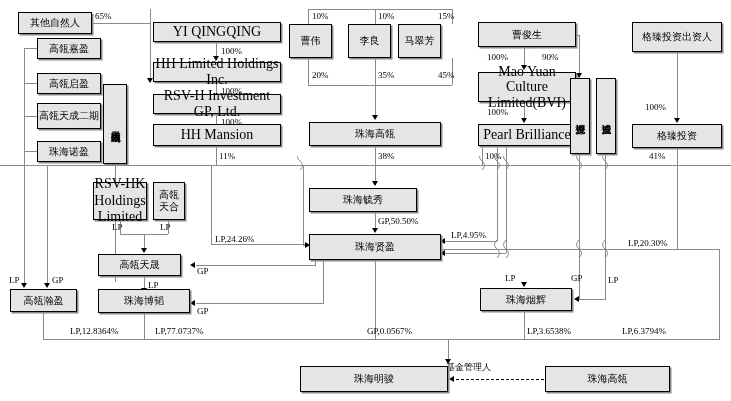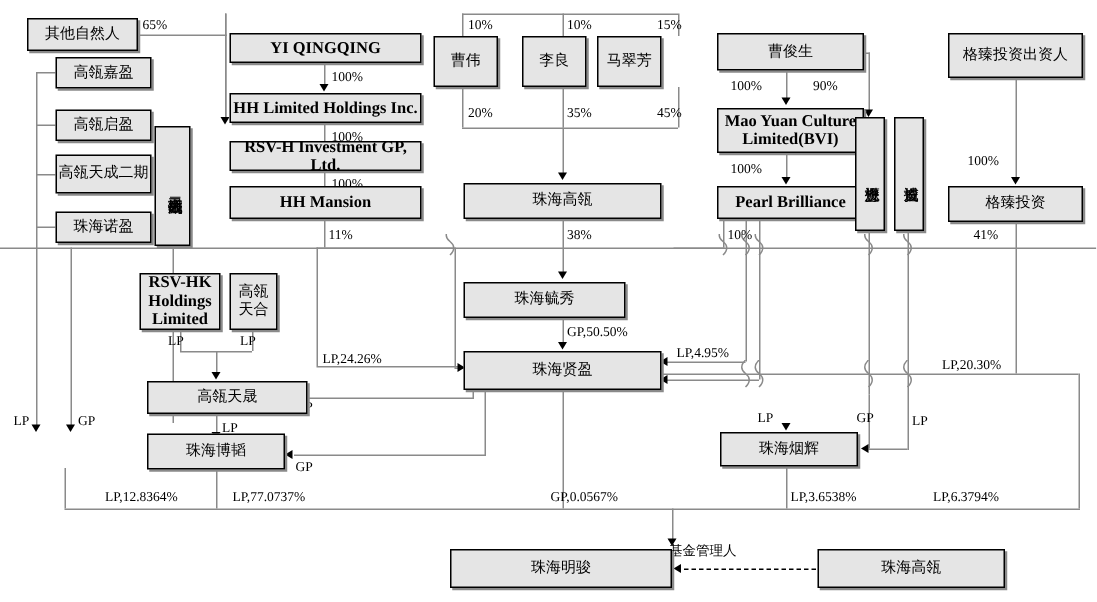--- a/index.html
+++ b/index.html
@@ -15,21 +15,21 @@
     display:flex;align-items:center;justify-content:center;
     text-align:center;
     font-size:10px;
     line-height:1.12;
     color:#000;
     box-shadow:1.5px 1.5px 0 0 #8a8a8a;
     z-index:5;
     padding:0 1px;
   }
   .box.cn{font-family:"DejaVu Sans","Liberation Sans",sans-serif;font-size:10px;}
-  .box.en{font-family:"Liberation Serif","DejaVu Serif",serif;font-size:11px;font-weight:bold;}
+  .box.en{font-family:"Liberation Serif","DejaVu Serif",serif;font-size:14px;}
   .box.vert{
     writing-mode:vertical-rl;
     text-orientation:upright;
     letter-spacing:0px;
     line-height:1.05;
   }
   .box.vert2{
     writing-mode:vertical-rl;
     text-orientation:upright;
     line-height:1.0;
@@ -233,41 +233,42 @@
 
   <div class="lab" style="left:112px;top:222px;">LP</div>
   <div class="lab" style="left:160px;top:222px;">LP</div>
 
   <div class="ln v" style="left:120px;top:220px;height:14px;"></div>
   <div class="ln v" style="left:168px;top:220px;height:14px;"></div>
   <div class="ln h" style="left:120px;top:234px;width:48px;"></div>
   <div class="ln v" style="left:144px;top:234px;height:16px;"></div>
   <div class="ar ar-d" style="left:141px;top:248px;"></div>
 
-  <div class="box cn" style="left:98px;top:254px;width:107px;height:22px;">高瓴天晟</div>
+  <div class="box cn" style="left:98px;top:254px;width:83px;height:22px;">高瓴天晟</div>
 
   <div class="lab" style="left:148px;top:280px;">LP</div>
   <div class="ln v" style="left:144px;top:276px;height:14px;"></div>
   <div class="ar ar-d" style="left:141px;top:288px;"></div>
 
   <div class="lab" style="left:197px;top:266px;">GP</div>
   <div class="ln h" style="left:196px;top:265px;width:120px;"></div>
   <div class="ln v" style="left:315px;top:253px;height:13px;"></div>
   <div class="ar ar-l" style="left:190px;top:262px;"></div>
 
   <div class="lab" style="left:197px;top:306px;">GP</div>
   <div class="ln h" style="left:196px;top:303px;width:128px;"></div>
   <div class="ln v" style="left:323px;top:253px;height:51px;"></div>
   <div class="ar ar-l" style="left:190px;top:300px;"></div>
 
   <div class="lab" style="left:9px;top:275px;">LP</div>
   <div class="lab" style="left:52px;top:275px;">GP</div>
   <div class="ar ar-d" style="left:21px;top:283px;"></div>
   <div class="ar ar-d" style="left:44px;top:283px;"></div>
 
+  <div class="box cn" style="left:10px;top:289px;width:67px;height:23px;">高瓴瀚盈</div>
   <div class="box cn" style="left:98px;top:289px;width:92px;height:24px;">珠海博韬</div>
 
   <div class="lab" style="left:46px;top:326px;margin-left:24px;">LP,12.8364%</div>
   <div class="lab" style="left:155px;top:326px;">LP,77.0737%</div>
   <div class="lab" style="left:367px;top:326px;">GP,0.0567%</div>
   <div class="lab" style="left:527px;top:326px;">LP,3.6538%</div>
   <div class="lab" style="left:622px;top:326px;">LP,6.3794%</div>
 
   <div class="ln v" style="left:43px;top:312px;height:27px;"></div>
   <div class="ln v" style="left:144px;top:313px;height:26px;"></div>

